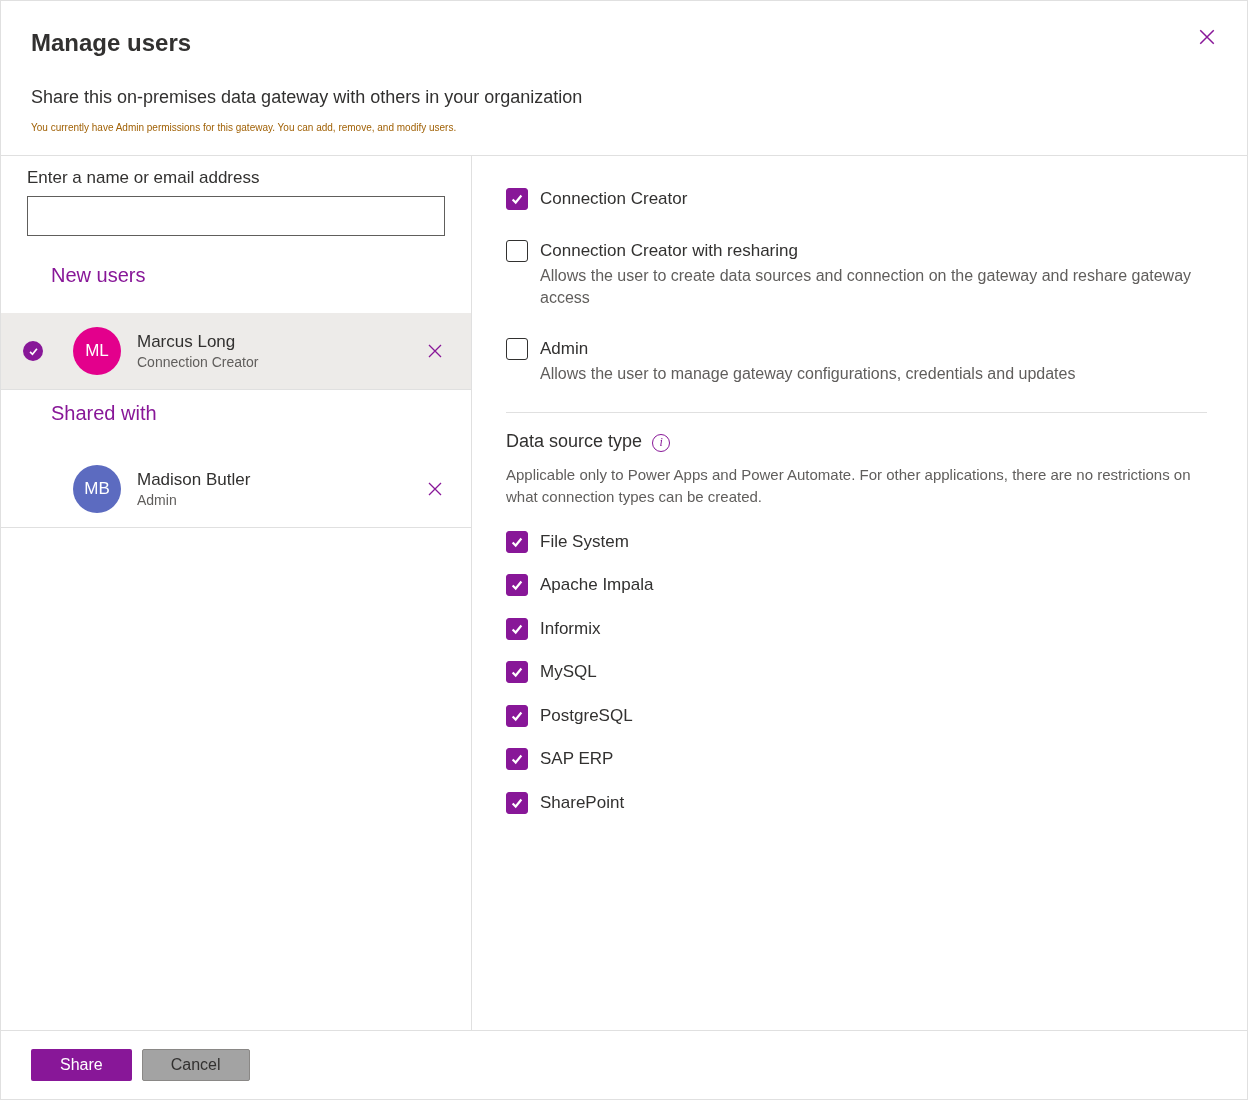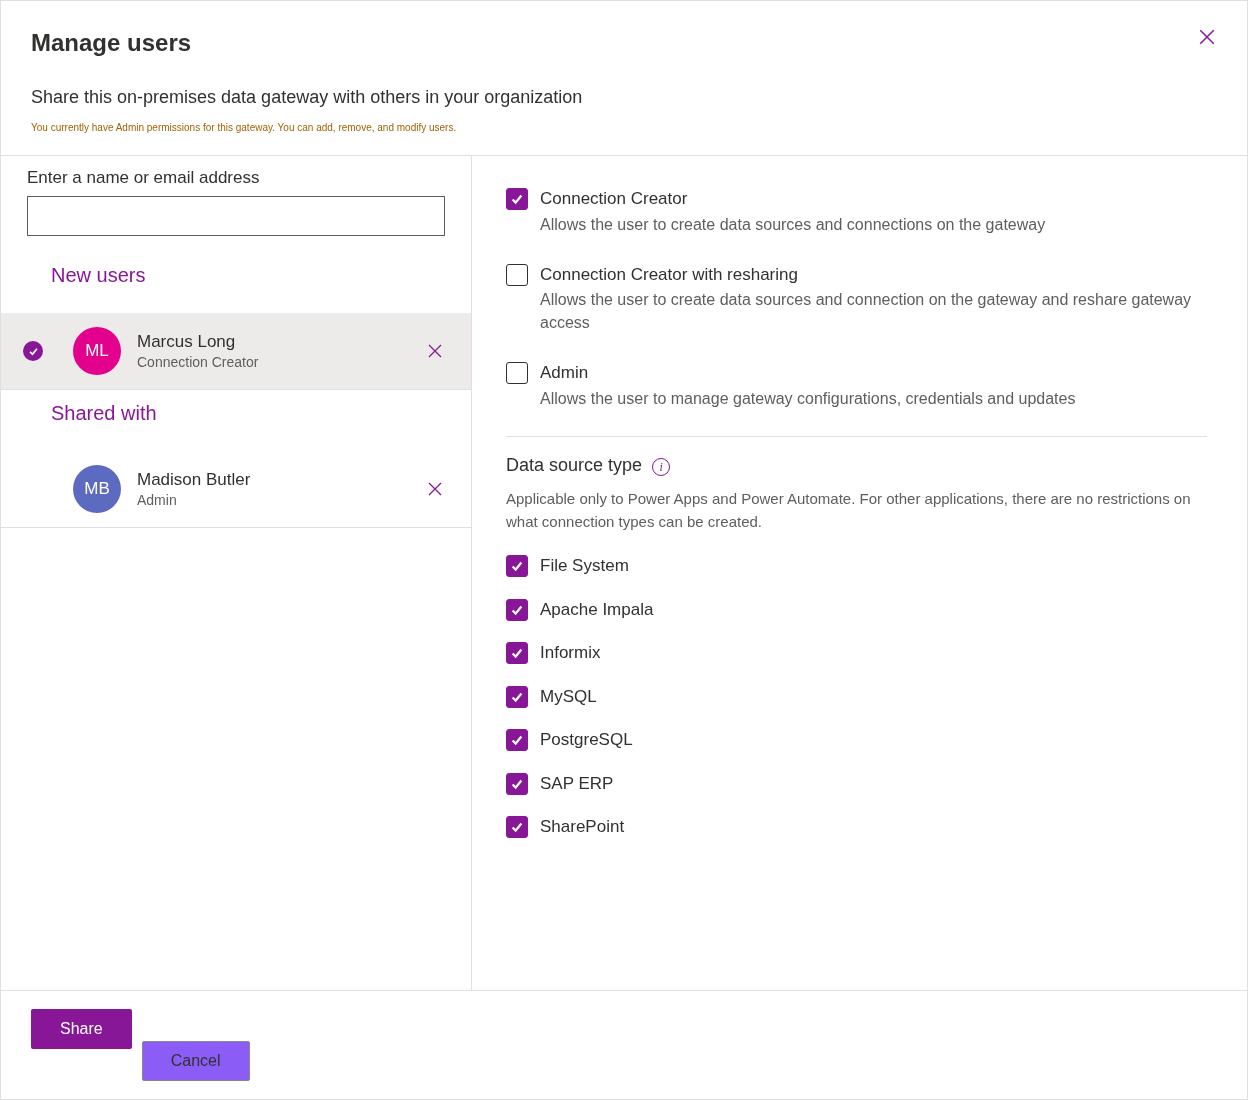--- a/index.html
+++ b/index.html
@@ -254,36 +254,35 @@
       font-size: 17px;
     }
     
     .dialog-footer {
       border-top: 1px solid #e0e0e0;
       padding: 18px 30px;
       display: flex;
       gap: 10px;
     }
     .btn {
-      height: 40px;
+      height: 32px;
       padding: 0 28px;
       font-size: 16px;
       border-radius: 2px;
       cursor: pointer;
       border: 1px solid transparent;
     }
     .btn-primary {
       background: #881798;
       color: #fff;
     }
     .btn-secondary {
-      background: #8b5cf6;
+      background: #a3a3a3;
       color: #323130;
       border-color: #8a8886;
-      margin-top: 32px;
     }
     
     .right-panel::-webkit-scrollbar {
       width: 18px;
     }
     .right-panel::-webkit-scrollbar-track {
       background: #f3f2f1;
     }
     .right-panel::-webkit-scrollbar-thumb {
       background: #c8c6c4;
@@ -358,21 +357,20 @@
     <div class="right-panel">
 
       <div class="role-option">
         <div class="checkbox checked">
           <svg viewBox="0 0 16 16" fill="none" stroke="currentColor" stroke-width="2.5">
               <path d="M3 8.5 L6.5 12 L13 4"></path>
             </svg>
         </div>
         <div class="role-text">
           <div class="role-title">Connection Creator</div>
-          <div class="role-desc">Allows the user to create data sources and connections on the gateway</div>
         </div>
       </div>
 
       <div class="role-option">
         <div class="checkbox"></div>
         <div class="role-text">
           <div class="role-title">Connection Creator with resharing</div>
           <div class="role-desc">Allows the user to create data sources and connection on the gateway and reshare gateway access</div>
         </div>
       </div>

